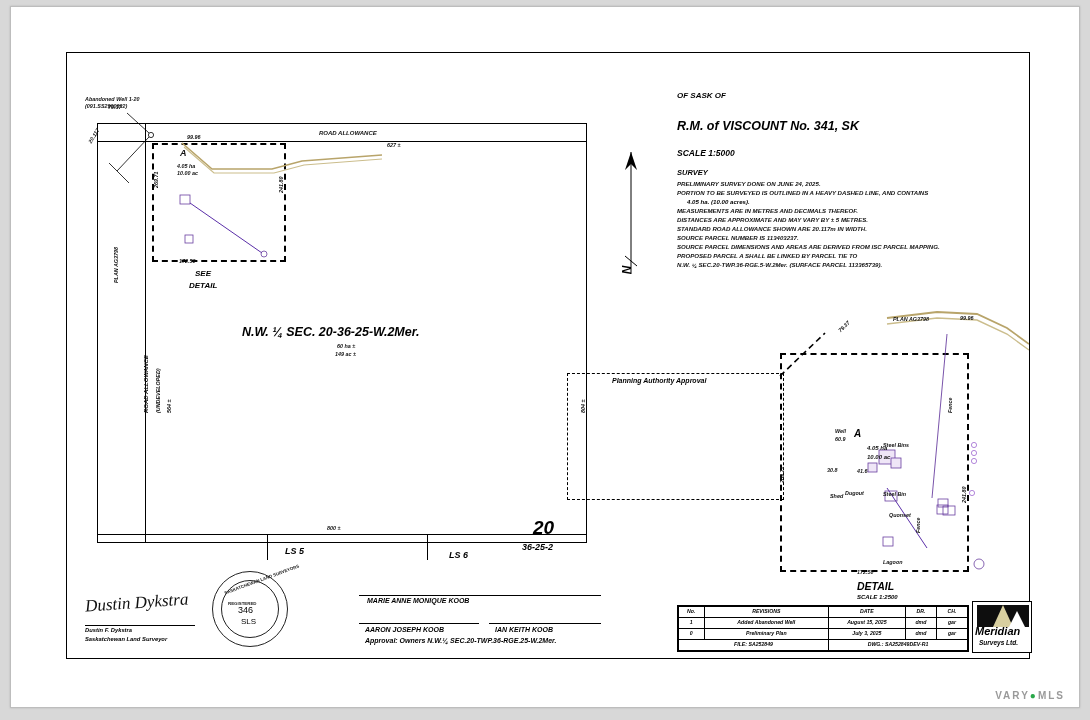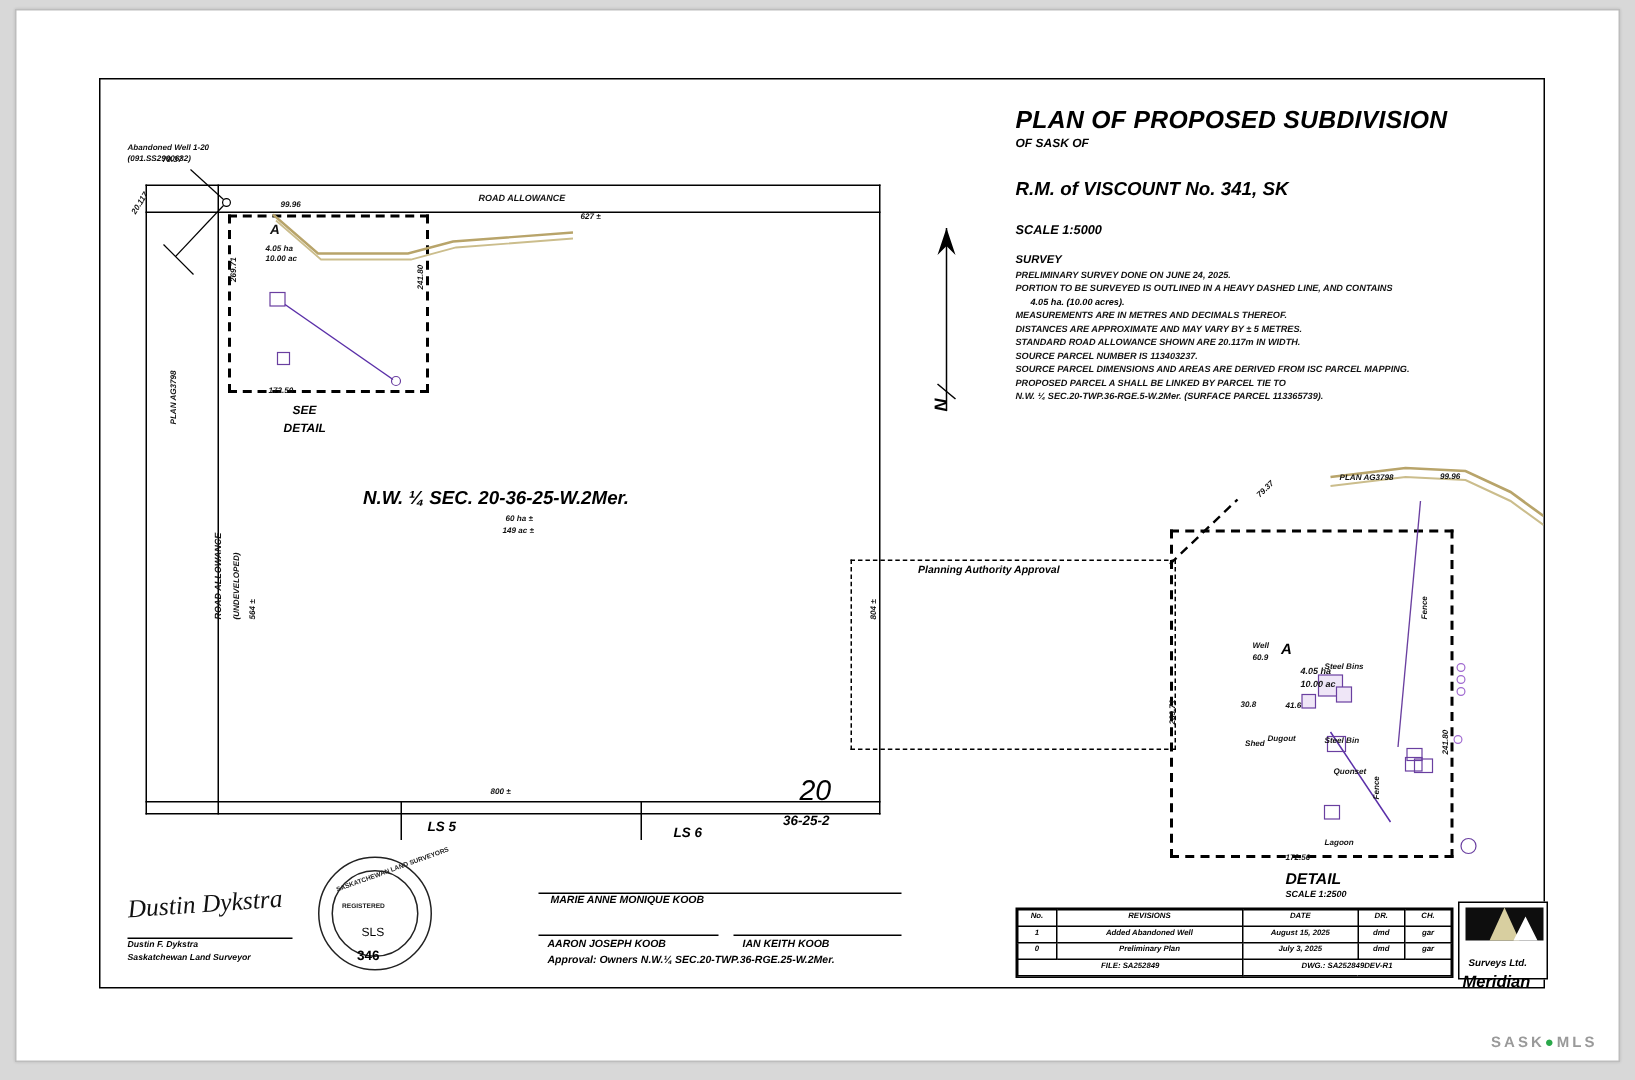--- a/index.html
+++ b/index.html
@@ -30,21 +30,21 @@
   .notes-h{font-size:7.5px;font-weight:bold;font-style:italic;}
   .note{font-size:6.1px;font-style:italic;font-weight:bold;color:#111;}
   .note-b{font-size:6.1px;font-style:italic;font-weight:bold;color:#000;}
 
   
   .lab{font-size:5.4px;font-style:italic;font-weight:bold;color:#111;}
   .lab6{font-size:6px;font-style:italic;font-weight:bold;color:#111;}
   .lab7{font-size:7px;font-style:italic;font-weight:bold;color:#111;}
   .big-sec{font-size:12.5px;font-weight:bold;font-style:italic;}
   .ls{font-size:9px;font-weight:bold;font-style:italic;}
-  .num20{font-size:19px;font-weight:normal;font-style:italic;}
+  .num20{font-size:19px;font-weight:bold;font-style:italic;}
   .num20s{font-size:9px;font-weight:bold;font-style:italic;}
   .detail-t{font-size:10.5px;font-weight:bold;font-style:italic;}
   .detail-s{font-size:6px;font-weight:bold;font-style:italic;}
   .seedetail{font-size:8px;font-weight:bold;font-style:italic;text-align:center;}
   .rot90{transform:rotate(-90deg);transform-origin:left top;}
 
   
   .dashbox{position:absolute;border:2px dashed #000;}
 
   
@@ -85,21 +85,20 @@
     letter-spacing:2px;font-weight:bold;
   }
   .wm-dot{color:#2aa84a;}
 </style>
 </head>
 <body>
 
 <div class="page">
   <div class="sheet">
 
-    <div class="txt title-main" style="left:610px;top:18px;">PLAN OF PROPOSED SUBDIVISION</div>
     <div class="txt title-sub" style="left:610px;top:38px;">OF SASK OF</div>
     <div class="txt title-line" style="left:610px;top:66px;">R.M. of VISCOUNT No. 341, SK</div>
     <div class="txt scale-line" style="left:610px;top:95px;">SCALE 1:5000</div>
 
     <div class="txt notes-h" style="left:610px;top:115px;">SURVEY</div>
     <div class="txt note" style="left:610px;top:127px;">PRELIMINARY SURVEY DONE ON JUNE 24, 2025.</div>
     <div class="txt note" style="left:610px;top:136px;">PORTION TO BE SURVEYED IS OUTLINED IN A HEAVY DASHED LINE, AND CONTAINS</div>
     <div class="txt note-b" style="left:620px;top:145px;">4.05 ha. (10.00 acres).</div>
     <div class="txt note" style="left:610px;top:154px;">MEASUREMENTS ARE IN METRES AND DECIMALS THEREOF.</div>
     <div class="txt note" style="left:610px;top:163px;">DISTANCES ARE APPROXIMATE AND MAY VARY BY ± 5 METRES.</div>
@@ -234,21 +233,21 @@
     <div class="txt lab" style="left:790px;top:415px;">41.6</div>
     <div class="txt lab" style="left:760px;top:414px;">30.8</div>
 
     <div class="txt detail-t" style="left:790px;top:527px;">DETAIL</div>
     <div class="txt detail-s" style="left:790px;top:541px;">SCALE 1:2500</div>
 
     <div class="seal" style="left:145px;top:518px;width:74px;height:74px;"></div>
     <div class="seal2" style="left:154px;top:527px;width:56px;height:56px;"></div>
     <div class="txt seal-arc" style="left:155px;top:524px;transform:rotate(-20deg);">SASKATCHEWAN LAND SURVEYORS</div>
     <div class="txt seal-arc" style="left:161px;top:548px;">REGISTERED</div>
-    <div class="txt" style="left:171px;top:552px;font-size:9px;font-weight:bold;margin-top:27px;">346</div>
+    <div class="txt" style="left:171px;top:552px;font-size:9px;font-weight:normal;">346</div>
     <div class="txt" style="left:174px;top:564px;font-size:8px;font-weight:normal;">SLS</div>
 
     <div class="txt sign" style="left:18px;top:540px;">Dustin Dykstra</div>
     <div class="ln" style="left:18px;top:572px;width:110px;height:1px;"></div>
     <div class="txt sign-lab" style="left:18px;top:574px;">Dustin F. Dykstra</div>
     <div class="txt sign-lab" style="left:18px;top:583px;">Saskatchewan Land Surveyor</div>
 
     <div class="ln" style="left:292px;top:542px;width:242px;height:1px;"></div>
     <div class="txt owner" style="left:300px;top:544px;">MARIE ANNE MONIQUE KOOB</div>
     <div class="ln" style="left:292px;top:570px;width:120px;height:1px;"></div>
@@ -288,21 +287,21 @@
       </tbody>
         </table>
     </div>
 
     <div class="logo" style="left:905px;top:548px;width:58px;height:50px;">
       <div class="logo-top">
         <div style="position:absolute;left:16px;top:0;width:0;height:0;border-left:10px solid transparent;border-right:10px solid transparent;border-bottom:22px solid #d8cfa0;"></div>
         <div style="position:absolute;left:32px;top:6px;width:0;height:0;border-left:8px solid transparent;border-right:8px solid transparent;border-bottom:16px solid #ffffff;"></div>
       </div>
     </div>
-    <div class="txt logo-name" style="left:908px;top:572px;margin-top:24px;">Meridian</div>
+    <div class="txt logo-name" style="left:908px;top:572px;">Meridian</div>
     <div class="txt logo-sub" style="left:912px;top:586px;">Surveys Ltd.</div>
 
   </div>
 
   <div class="watermark">
-    <span>SASK</span><span class="wm-dot">●</span><span>MLS</span>
+    <span>VARY</span><span class="wm-dot">●</span><span>MLS</span>
   </div>
 </div>
 
 </body></html>

